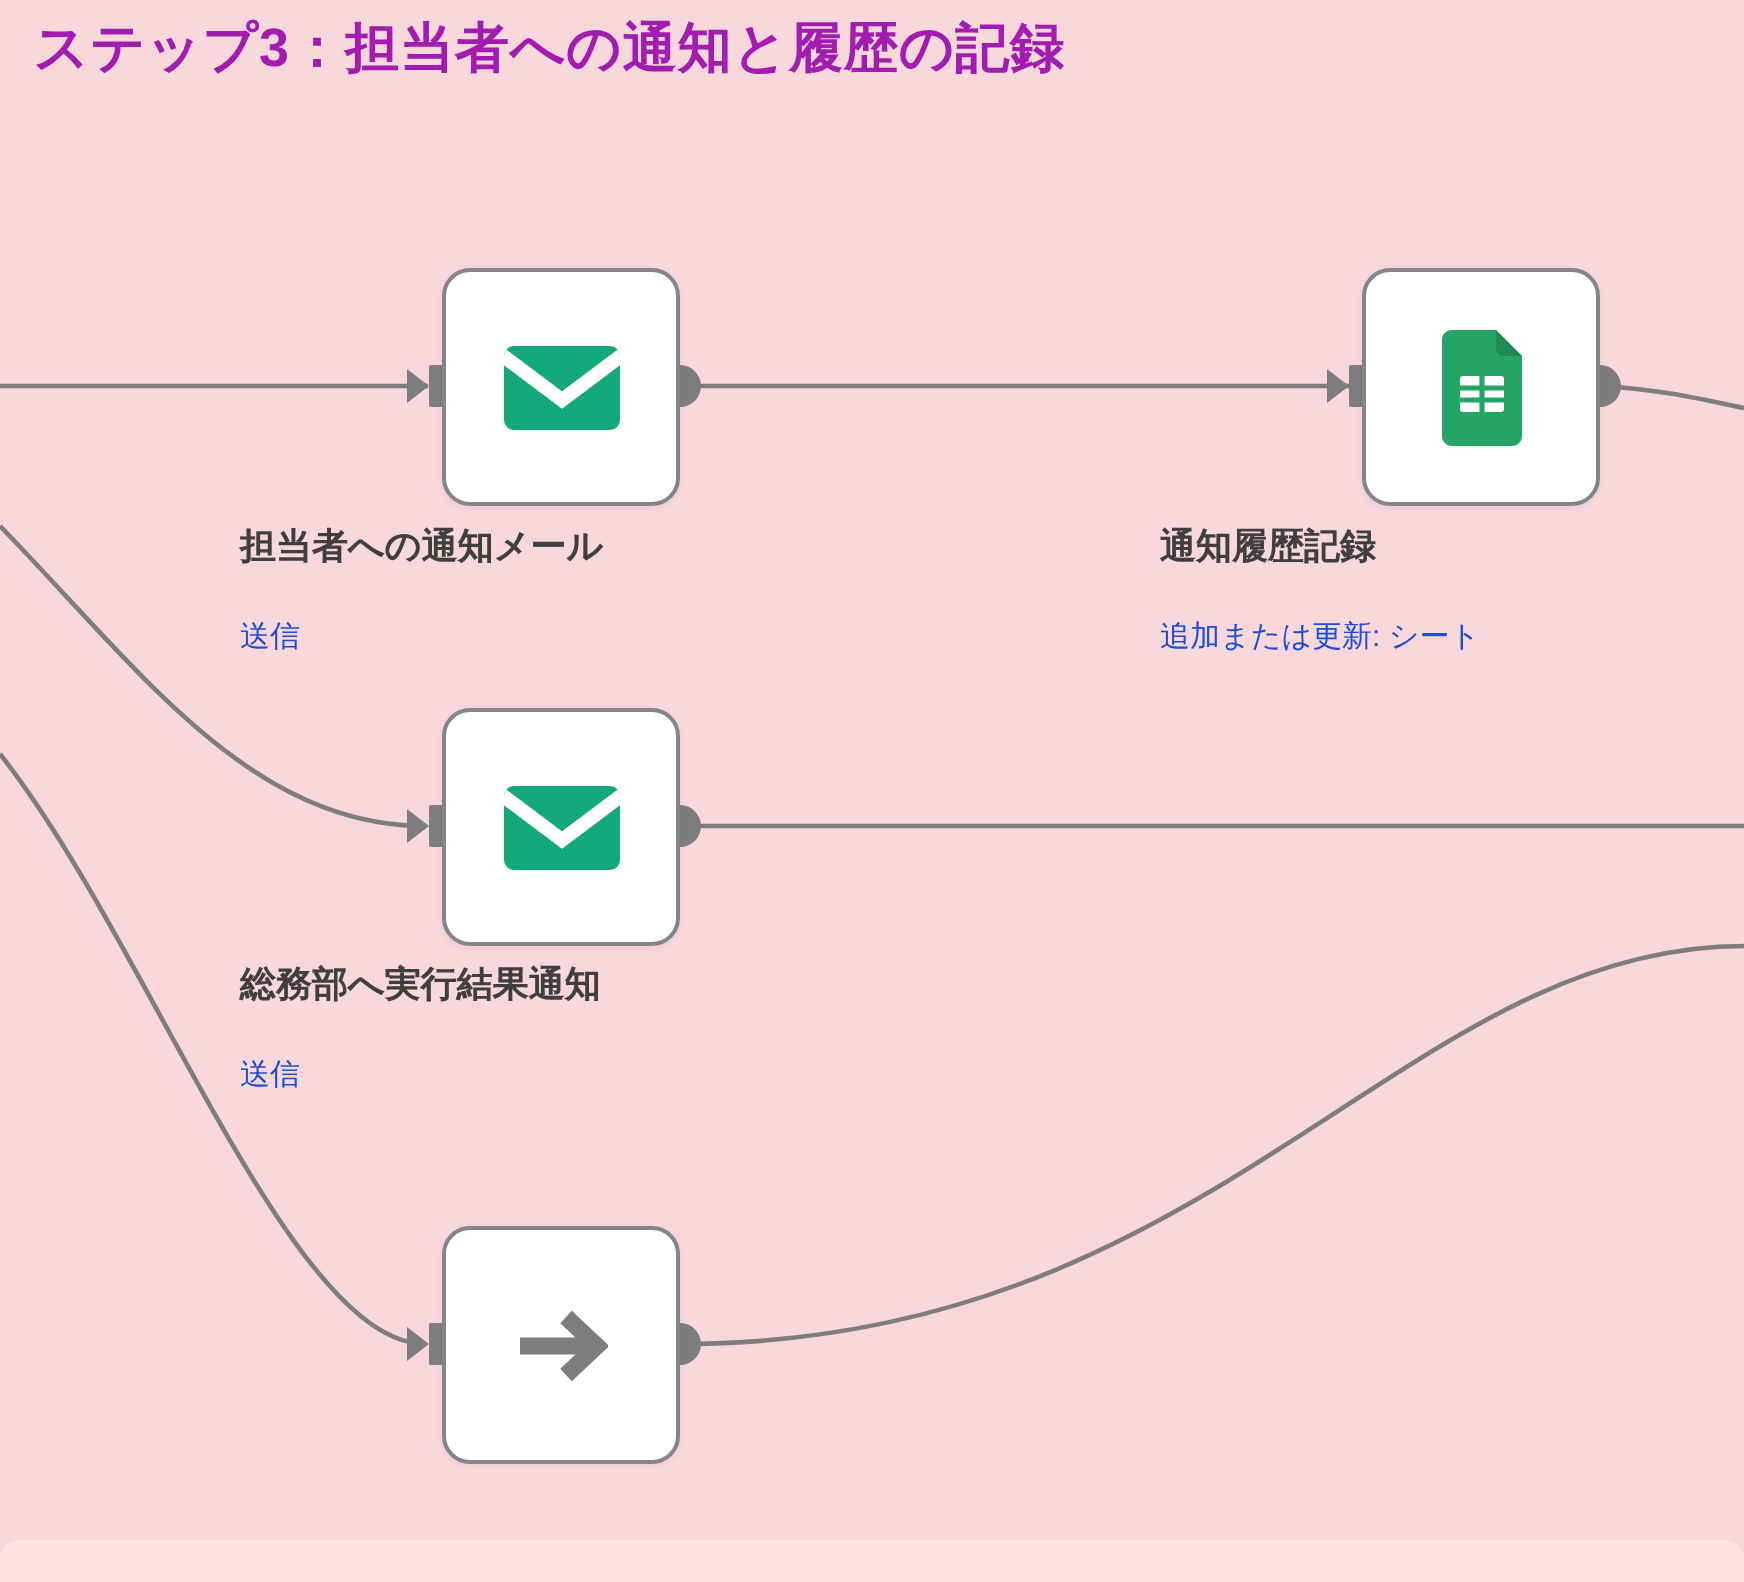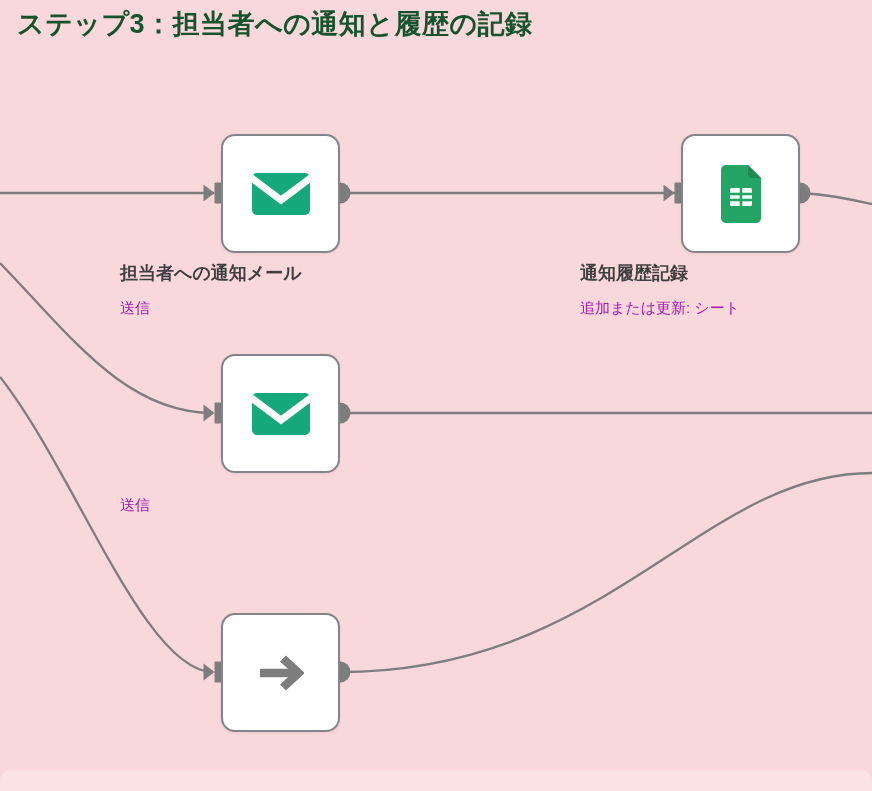--- a/index.html
+++ b/index.html
@@ -4,42 +4,42 @@
 <style>
   html,body{margin:0;padding:0;}
   body{
     width:872px;height:791px;overflow:hidden;
     font-family:"Liberation Sans","DejaVu Sans",sans-serif;
     background:#f9d8db;
   }
   .canvas{position:relative;width:872px;height:791px;background:#f9d8db;}
   .sticky-title{
     position:absolute;left:17px;top:6px;margin:0;
-    font-size:27px;font-weight:700;color:#14532d;letter-spacing:.5px;
+    font-size:27px;font-weight:700;color:#a21caf;letter-spacing:.5px;
     white-space:nowrap;
   }
   svg.connections{position:absolute;left:0;top:0;}
   .conn{fill:none;stroke:#7d7d7d;stroke-width:2.3px;}
   .endpoint{fill:#7d7d7d;}
   .node{
     position:absolute;width:119px;height:119px;
     background:#ffffff;border:2px solid #84858a;border-radius:14px;
     box-sizing:border-box;
     display:flex;align-items:center;justify-content:center;
     box-shadow:0 1px 3px rgba(90,40,50,0.08);
   }
   .node-caption{
     position:absolute;width:320px;text-align:left;pointer-events:none;
   }
   .node-label{
     font-size:18px;font-weight:700;color:#3f3f3f;line-height:1.2;
     white-space:nowrap;
   }
   .node-subtitle{
-    margin-top:14px;font-size:15px;font-weight:400;color:#a21caf;
+    margin-top:24px;font-size:15px;font-weight:400;color:#1d4ed8;
     white-space:nowrap;
   }
   .bottom-strip{
     position:absolute;left:0;top:770px;width:872px;height:21px;
     background:#fbe3e4;border-radius:10px 10px 0 0;
   }
 </style>
 </head>
 <body>
 
@@ -117,20 +117,21 @@
       <defs>
           <clipPath id="em2">
             <rect width="58" height="42" rx="5"></rect>
           </clipPath>
         </defs>
       <rect width="58" height="42" rx="5" fill="#14a87b"></rect>
       <path d="M-3,3 L29,27 L61,3" fill="none" stroke="#ffffff" stroke-width="7" clip-path="url(#em2)"></path>
     </svg>
   </div>
   <div class="node-caption" style="left:120px;top:482px">
+    <div class="node-label">総務部へ実行結果通知</div>
     <div class="node-subtitle">送信</div>
   </div>
 
   <div class="node" style="left:221px;top:613px">
     <svg width="46" height="36" viewBox="0 0 46 36">
       <g fill="none" stroke-width="8.5" stroke-linecap="butt" stroke-linejoin="miter" stroke="#7d7d7d">
         <path d="M2,18 H40"></path>
         <path d="M25,3.5 L40.5,18 L25,32.5"></path>
       </g>
     </svg>

